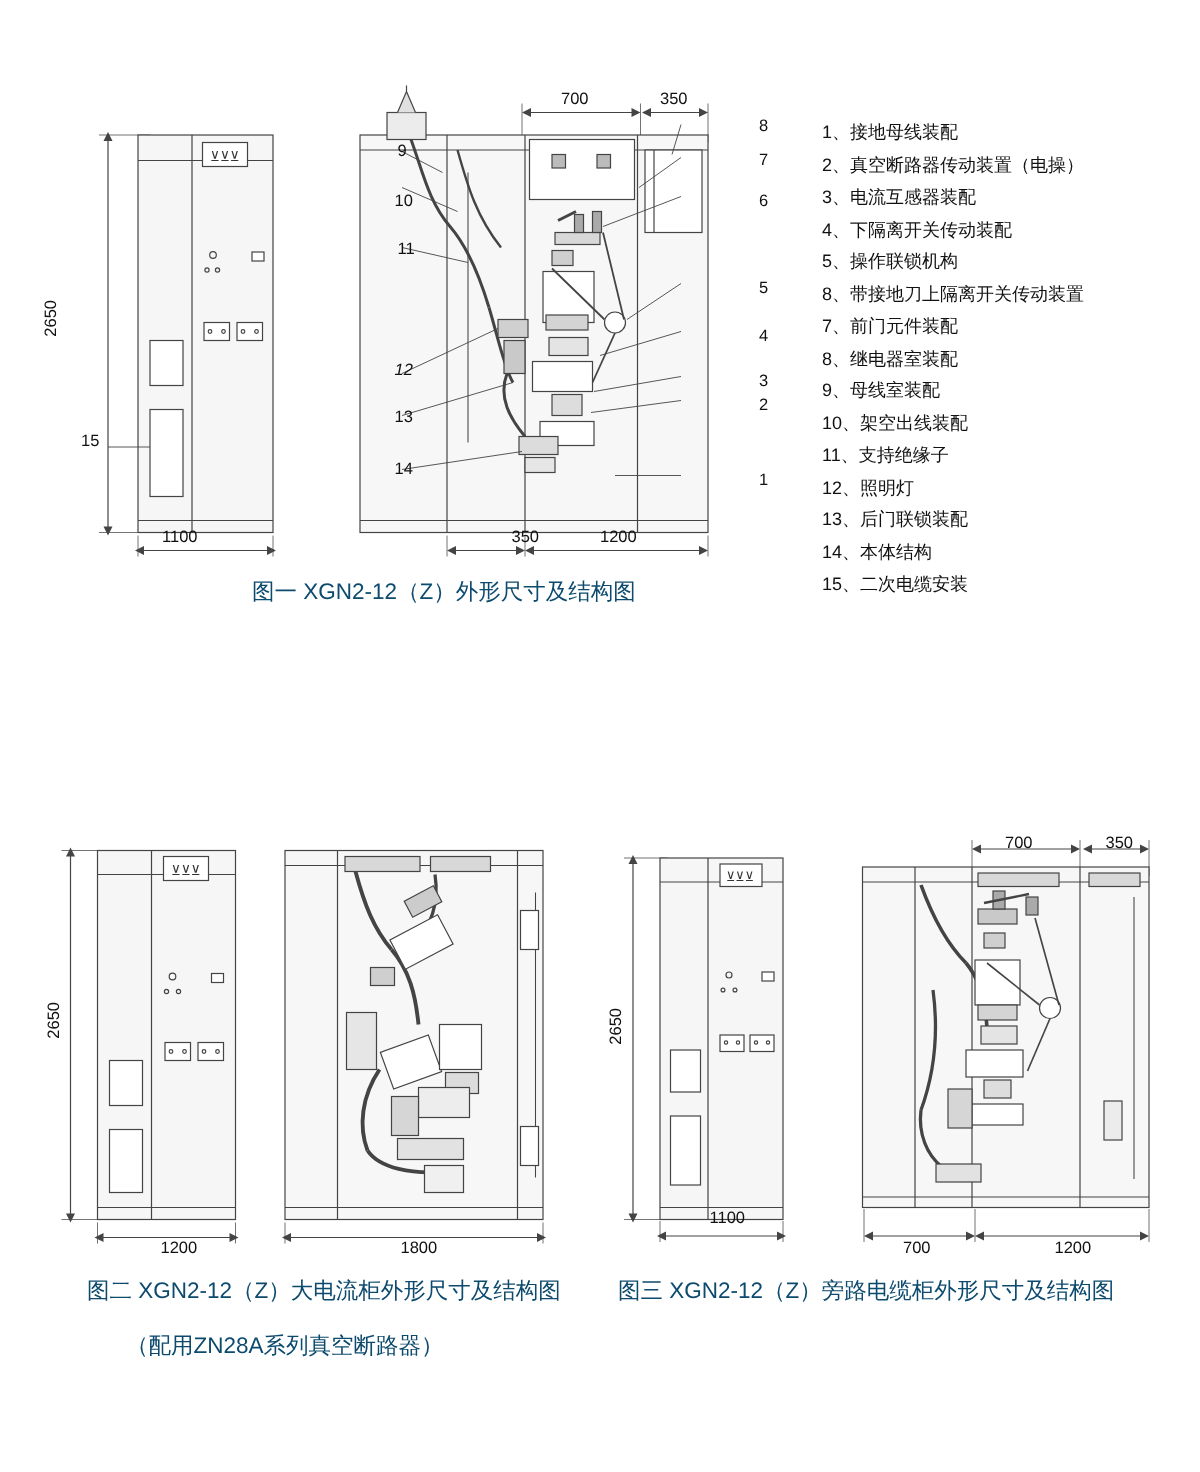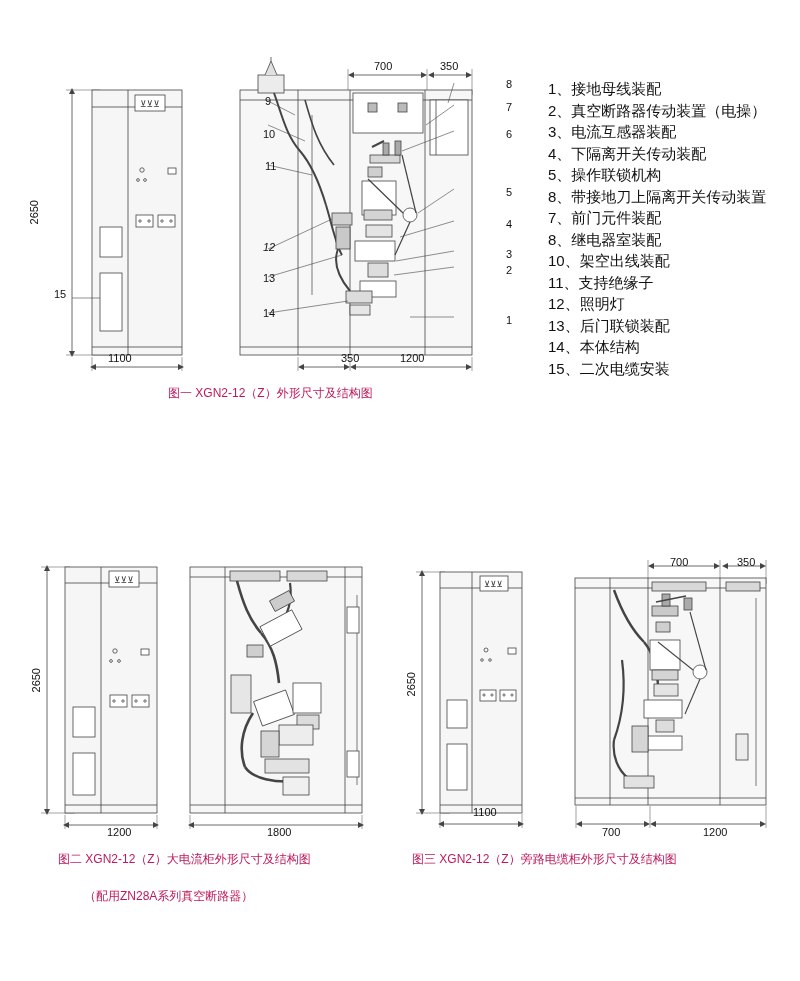--- a/index.html
+++ b/index.html
@@ -6,25 +6,25 @@
   body{
     width:800px;height:981px;background:#ffffff;
     font-family:"Liberation Sans", sans-serif;
     color:#1a1a1a;position:relative;overflow:hidden;
   }
   .page{position:relative;width:800px;height:981px;}
   svg{display:block;}
   .abs{position:absolute;}
   .legend{
     position:absolute;left:548px;top:78px;width:250px;
-    font-size:15px;line-height:21.5px;color:#111;
+    font-size:12px;line-height:21.5px;color:#111;
   }
   .legend div{white-space:nowrap;}
   .cap{
-    position:absolute;font-size:12px;color:#be185d;white-space:nowrap;
+    position:absolute;font-size:15px;color:#0c4a6e;white-space:nowrap;
   }
   .cap1{left:168px;top:385px;}
   .cap2{left:58px;top:851px;}
   .cap2b{left:84px;top:888px;}
   .cap3{left:412px;top:851px;text-align:center;}
   .dimlbl{position:absolute;font-size:11px;color:#111;}
   .vert{
     writing-mode:vertical-rl;transform:rotate(180deg);
     font-size:11px;color:#111;letter-spacing:0px;
   }
@@ -185,20 +185,21 @@
 
   <div class="legend">
     <div>1、接地母线装配</div>
     <div>2、真空断路器传动装置（电操）</div>
     <div>3、电流互感器装配</div>
     <div>4、下隔离开关传动装配</div>
     <div>5、操作联锁机构</div>
     <div>8、带接地刀上隔离开关传动装置</div>
     <div>7、前门元件装配</div>
     <div>8、继电器室装配</div>
+    <div>9、母线室装配</div>
     <div>10、架空出线装配</div>
     <div>11、支持绝缘子</div>
     <div>12、照明灯</div>
     <div>13、后门联锁装配</div>
     <div>14、本体结构</div>
     <div>15、二次电缆安装</div>
   </div>
 
   <div class="cap cap1">图一  XGN2-12（Z）外形尺寸及结构图</div>
 

